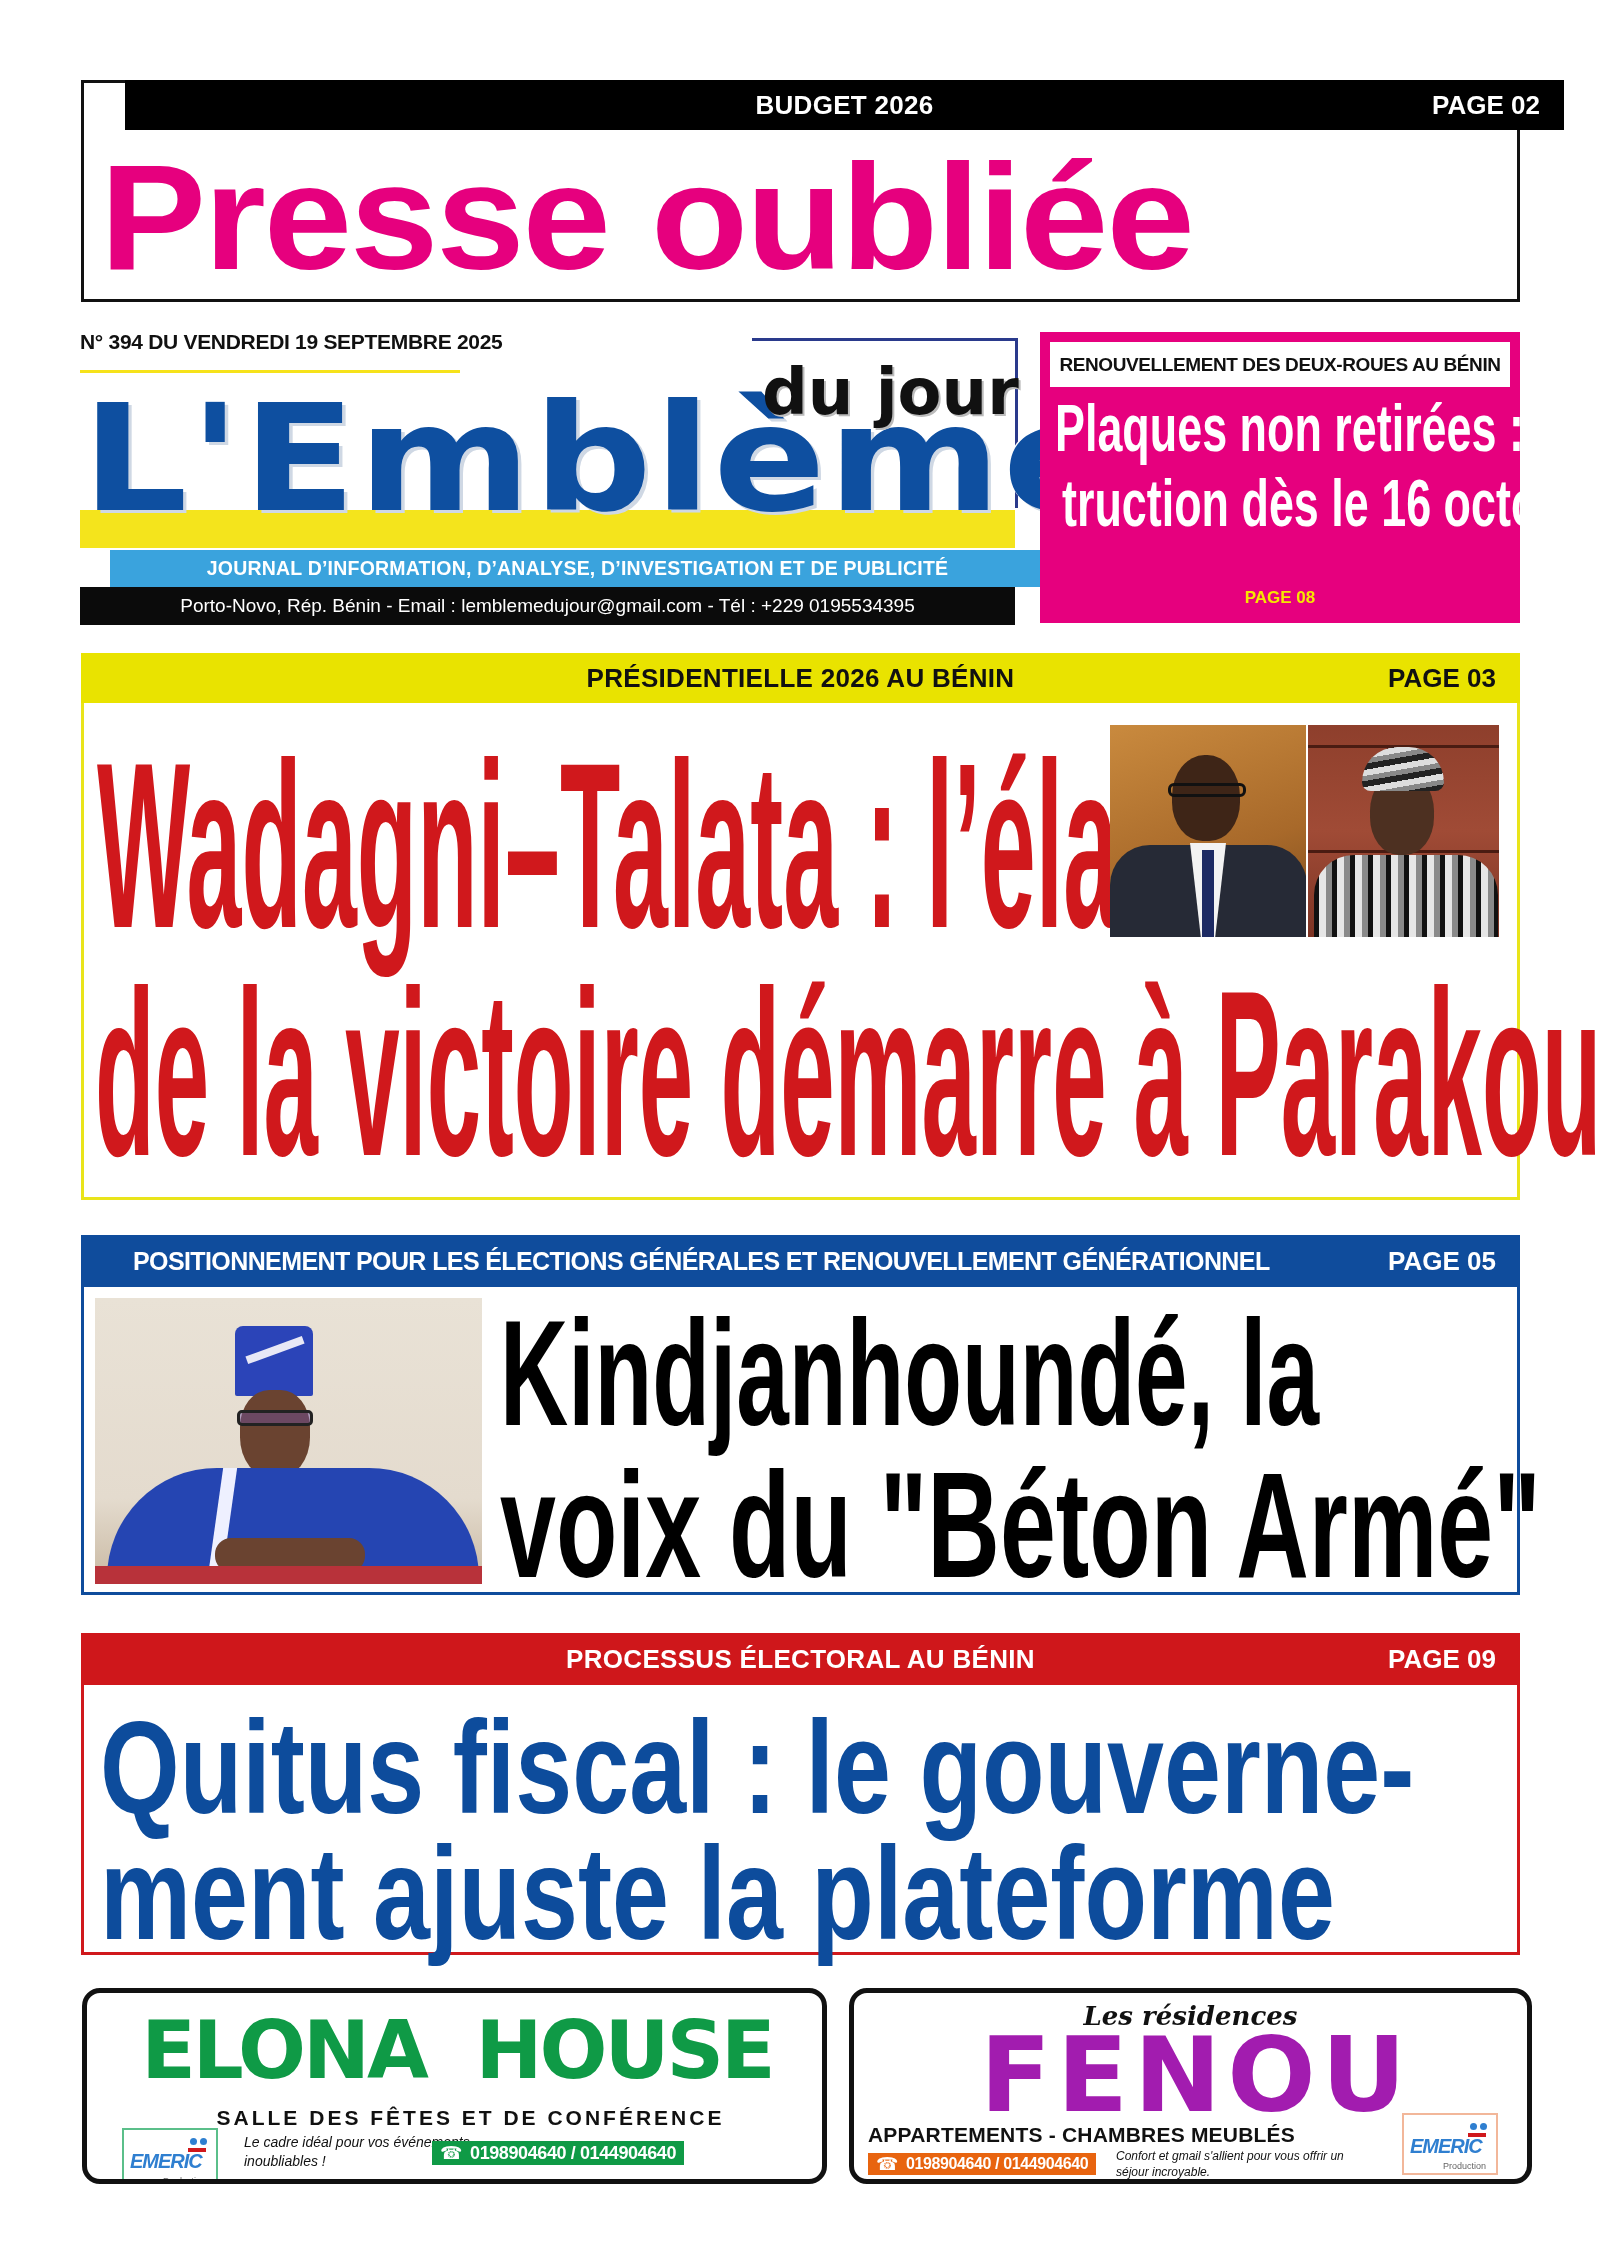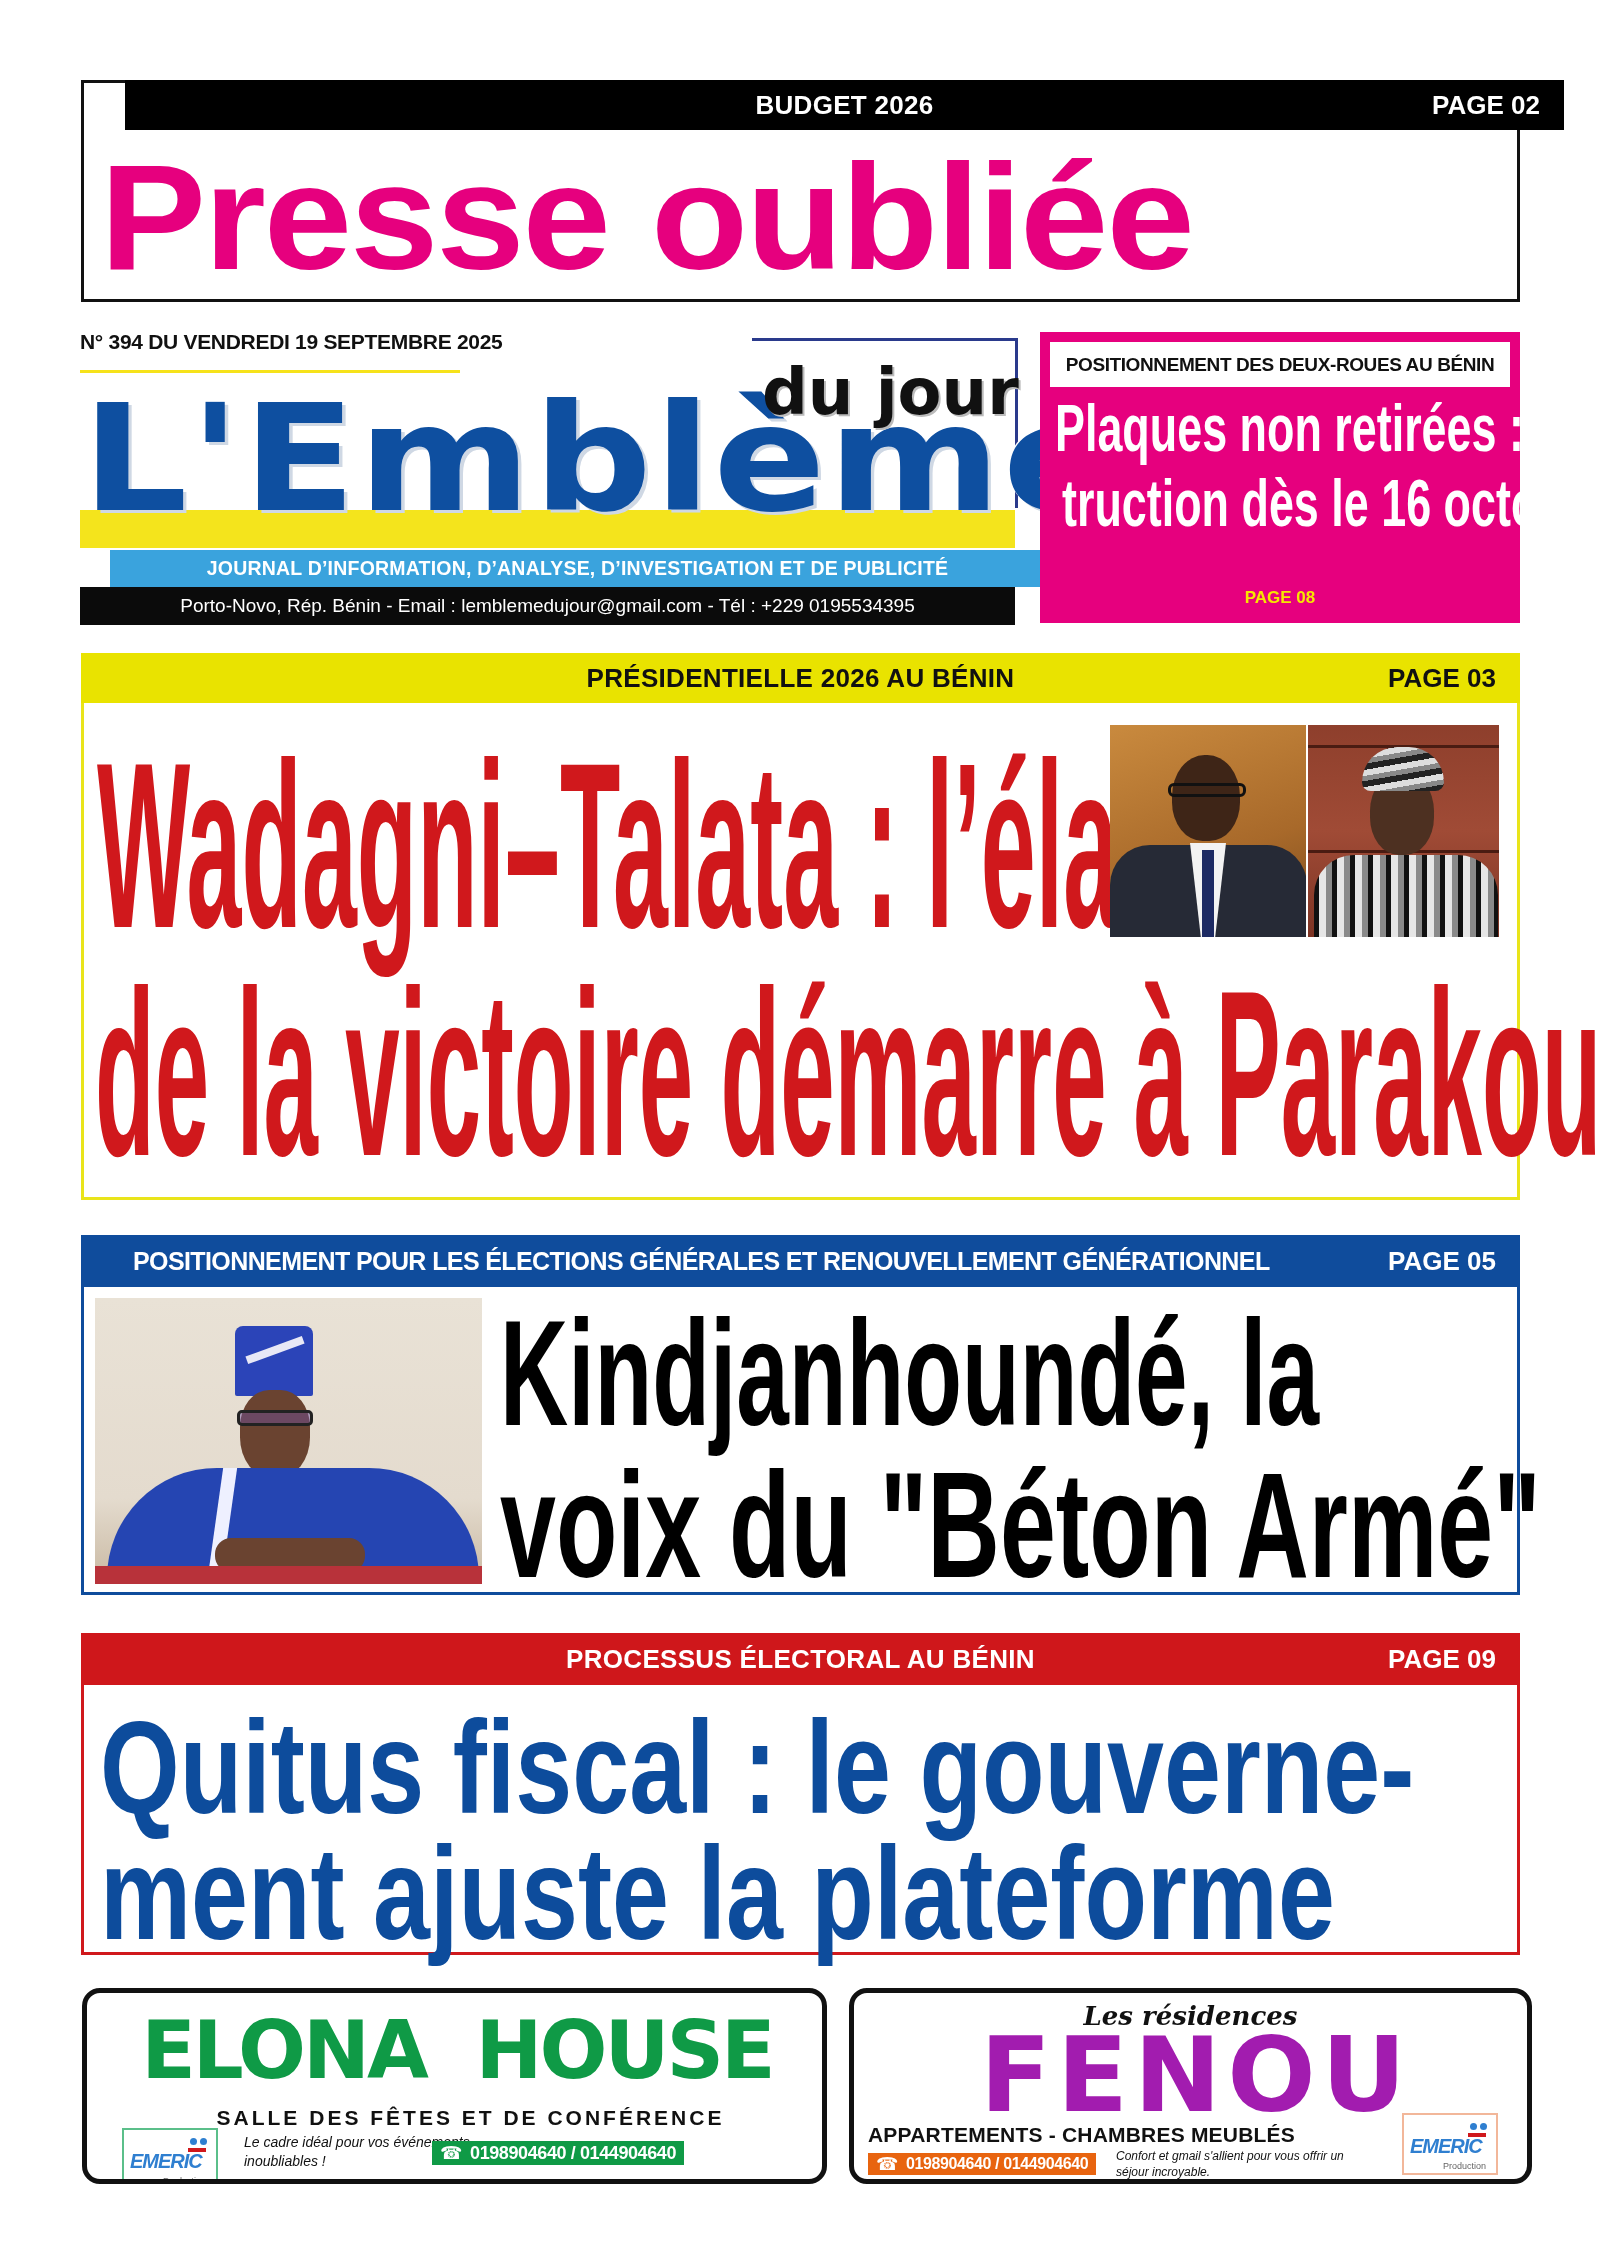--- a/index.html
+++ b/index.html
@@ -106,21 +106,21 @@
 <div class="abs" id="logo-rule-y"></div>
 <div class="abs" id="logo-rule-b"></div>
 <div class="abs" id="logo-rule-bv"></div>
 <div class="abs" id="logo-yellow"></div>
 <div class="hl" id="logo-main"><span>L'Emblème</span></div>
 <div class="hl" id="logo-dujour">du jour</div>
 <div class="abs" id="tagline">JOURNAL D’INFORMATION, D’ANALYSE, D’INVESTIGATION ET DE PUBLICITÉ</div>
 <div class="abs" id="contact">Porto-Novo, Rép. Bénin - Email : lemblemedujour@gmail.com - Tél : +229 0195534395</div>
 
 <div class="abs" id="pink"></div>
-<div class="abs" id="pink-label">POSITIONNEMENT DES DEUX-ROUES AU BÉNIN</div>
+<div class="abs" id="pink-label">RENOUVELLEMENT DES DEUX-ROUES AU BÉNIN</div>
 <div class="hl cond" id="pink-head1"><span>Plaques non retirées : des-</span></div>
 <div class="hl cond" id="pink-head2"><span>truction dès le 16 octobre</span></div>
 <div class="abs" id="pink-page">PAGE 08</div>
 
 <div class="abs" id="sec2-box"></div>
 <div class="bar" id="sec2-bar">
   <span class="bar-title">PRÉSIDENTIELLE 2026 AU BÉNIN</span>
   <span class="bar-page">PAGE  03</span>
 </div>
 <div class="hl cond" id="sec2-head1"><span>Wadagni–Talata : l’élan</span></div>

